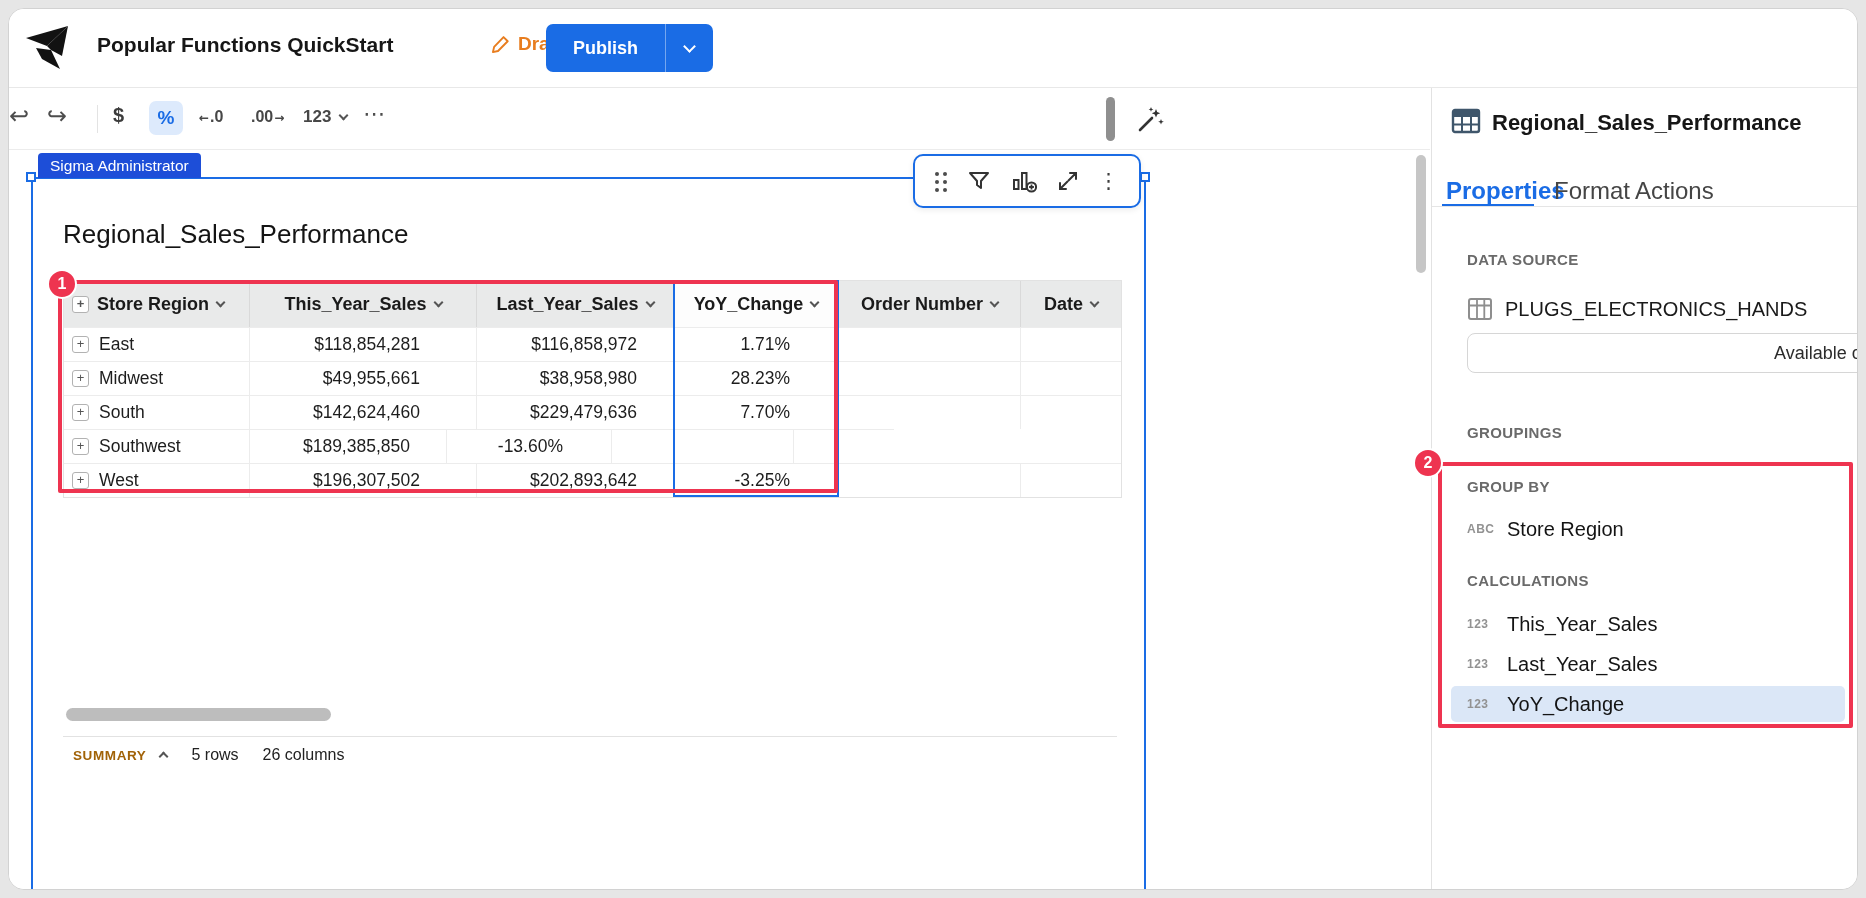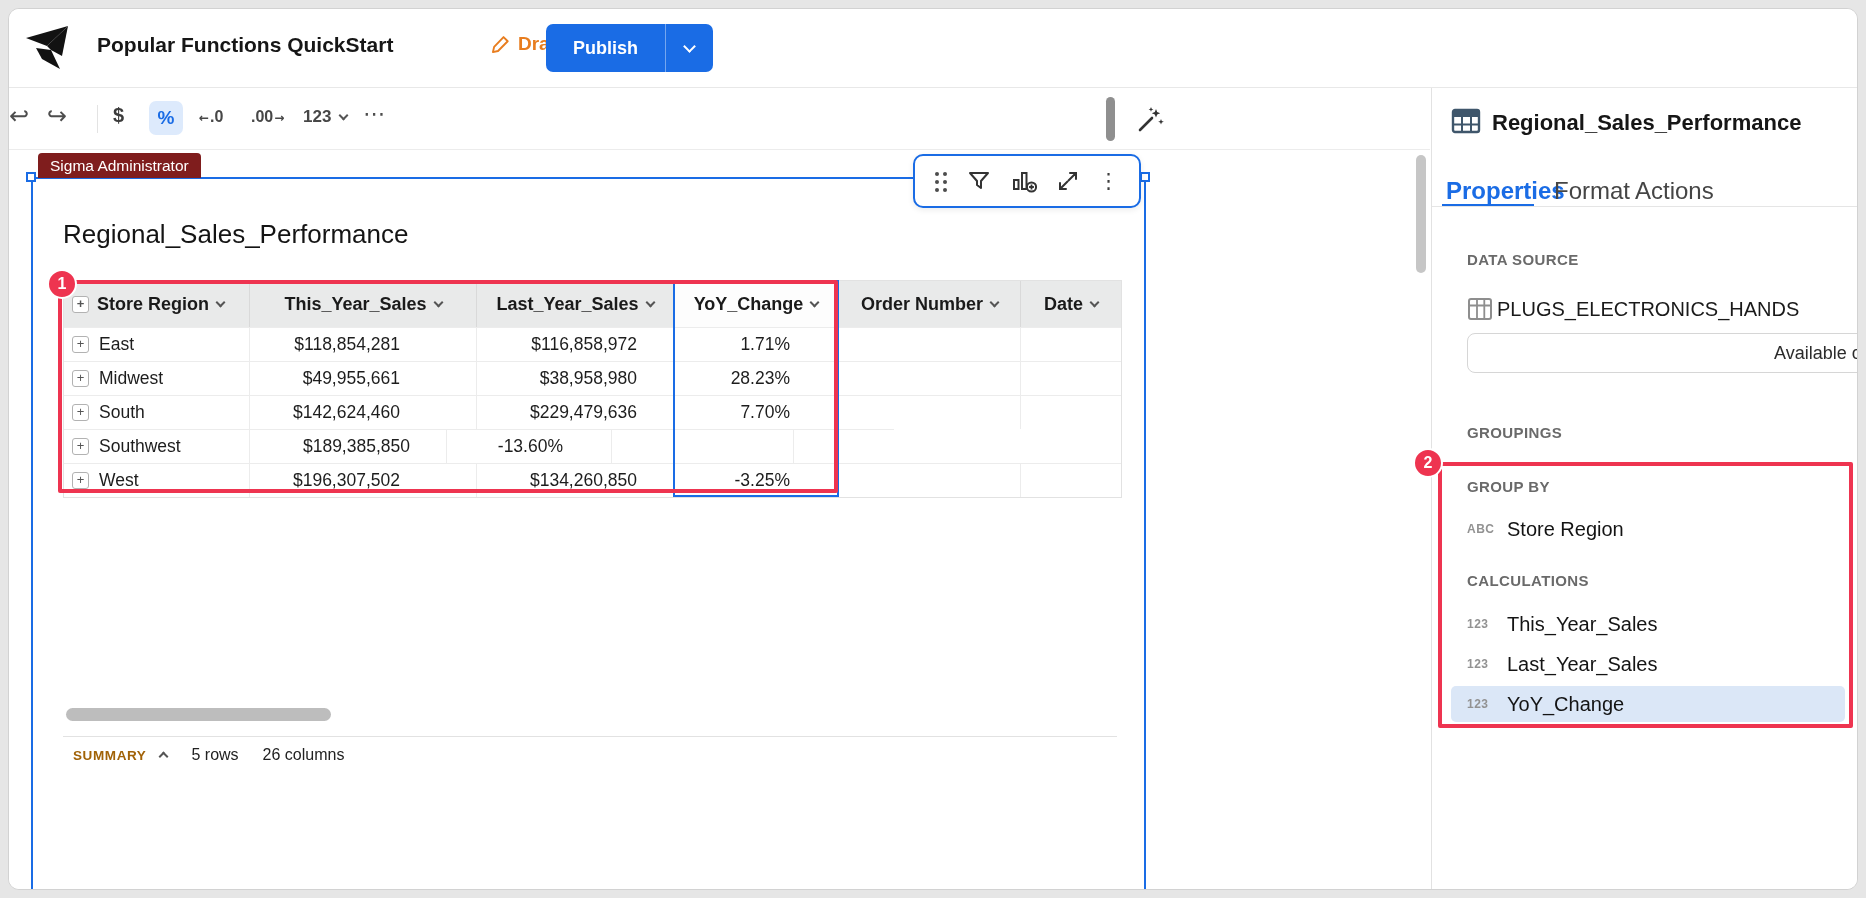--- a/index.html
+++ b/index.html
@@ -1,18 +1,18 @@
 <!DOCTYPE html>
 <html><head>
 <meta charset="utf-8">
 <style>
   *{box-sizing:border-box;margin:0;padding:0}
   html,body{width:1866px;height:898px}
   body{background:#e6e6e6;font-family:"Liberation Sans",sans-serif;position:relative;overflow:hidden;color:#1b1b1b}
-  .app{position:absolute;left:8px;top:8px;width:1850px;height:882px;background:#fff;border:1px solid #d2d2d2;border-radius:11px;overflow:hidden}
+  .app{position:absolute;left:8px;top:8px;width:1850px;height:882px;background:#fff;border:1px solid #d2d2d2;border-radius:16px;overflow:hidden}
   .abs{position:absolute}
 
   
   .topbar{position:absolute;left:0;top:0;width:1850px;height:78px;background:#fff}
   .logo{position:absolute;left:14px;top:13px;width:48px;height:50px}
   .doc-title{position:absolute;left:88px;top:24px;font-size:21px;font-weight:700;color:#161616;white-space:nowrap}
   .draft-chip{position:absolute;left:482px;top:24px;display:flex;align-items:center;gap:8px;cursor:pointer}
   .draft-label{color:#e87d1f;font-size:19px;font-weight:600}
   .publish-group{position:absolute;left:537px;top:15px;display:flex;height:48px}
   .publish-main{background:#1a6ce5;color:#fff;font-size:18px;font-weight:600;display:flex;align-items:center;padding:0 27px;border-radius:7px 0 0 7px;cursor:pointer}
@@ -41,39 +41,39 @@
   
   .chev{display:inline-block;width:8px;height:8px;border-right:2px solid #555;border-bottom:2px solid #555;transform:rotate(45deg);margin-top:-4px}
   .chev-s{width:7px;height:7px}
   .chev-w{border-color:#fff;width:9px;height:9px;margin-top:-3px}
   .chev-up{transform:rotate(-135deg);margin-top:3px}
   .plusbox{display:inline-block;width:17px;height:17px;border:1px solid #b2b2b2;border-radius:3px;background:#fff;color:#555;font-size:13px;line-height:14px;text-align:center;flex:0 0 auto;cursor:pointer}
 
   
   .canvas{position:absolute;left:0;top:142px;width:1421px;height:740px;background:#fff;overflow:hidden}
   .sheet{position:absolute;left:22px;top:26px;width:1115px;height:780px;border:2px solid #1a6ce5;background:transparent}
-  .sel-badge{position:absolute;left:29px;top:2px;height:25px;background:#7f1d1d;color:#fff;font-size:15.5px;display:flex;align-items:center;padding:0 12px;border-radius:4px 4px 0 0;z-index:30}
+  .sel-badge{position:absolute;left:29px;top:2px;height:25px;background:#1d4ed8;color:#fff;font-size:15.5px;display:flex;align-items:center;padding:0 12px;border-radius:4px 4px 0 0;z-index:30}
   .handle{position:absolute;width:10px;height:10px;background:#fff;border:2px solid #1a6ce5;z-index:35}
   .el-toolbar{position:absolute;left:904px;top:3px;width:228px;height:54px;background:#fff;border:2px solid #1a6ce5;border-radius:10px;display:flex;align-items:center;justify-content:space-evenly;z-index:40;box-shadow:0 2px 6px rgba(0,0,0,.08)}
   .el-toolbar .ticon{cursor:pointer;display:flex;align-items:center;justify-content:center}
   .grip{position:relative;width:13px;height:21px}
   .grip::before{content:"";position:absolute;left:0;top:1px;width:4px;height:4px;border-radius:50%;background:#4c4c4c;box-shadow:8px 0 0 #4c4c4c,0 8px 0 #4c4c4c,8px 8px 0 #4c4c4c,0 16px 0 #4c4c4c,8px 16px 0 #4c4c4c}
   .kebab{font-family:"DejaVu Sans",sans-serif;font-size:21px;color:#3e3e3e}
   .el-title{position:absolute;left:54px;top:68px;font-size:26px;font-weight:500;color:#141414;z-index:5}
 
   
   .table{position:absolute;left:54px;top:129px;border:1px solid #e2e2e2;z-index:5}
   .t-header,.t-row{display:flex}
   .th{height:46px;background:#e9eaea;display:flex;align-items:center;justify-content:center;gap:8px;font-size:18px;font-weight:700;color:#1a1a1a;border-right:1px solid #d9d9d9;white-space:nowrap}
   .th-first{justify-content:flex-start;padding-left:8px}
   .th-sel{background:#fdfdfd}
   .td{height:34px;display:flex;align-items:center;font-size:17.5px;color:#1d1d1d;border-right:1px solid #ececec;border-top:1px solid #ececec;background:#fff;cursor:default}
   .td-region{padding-left:8px;gap:10px}
   .num{justify-content:flex-end}
-  .p50{padding-right:76px}.p36{padding-right:36px}.p48{padding-right:48px}
+  .p50{padding-right:56px}.p36{padding-right:36px}.p48{padding-right:48px}
   .cw0{width:186px}.cw1{width:227px}.cw2{width:197px}.cw3{width:165px}.cw4{width:182px}.cw5{width:100px;border-right:none}
   .col-sel{position:absolute;left:664px;top:129px;width:166px;height:217px;border:2px solid #1a6ce5;z-index:20;pointer-events:none}
 
   .hscroll{position:absolute;left:57px;top:557px;width:265px;height:13px;background:#bdbdbd;border-radius:7px;z-index:6;cursor:pointer}
   .summary{position:absolute;left:54px;top:585px;width:1054px;height:26px;border-top:1px solid #e2e2e2;overflow:hidden;z-index:5}
   .summary-inner{display:flex;align-items:center;gap:14px;margin-top:9px;padding-left:10px}
   .summary-label{font-size:13.5px;font-weight:700;color:#a16207;letter-spacing:.6px}
   .summary-count{font-size:16px;color:#222;margin-left:10px}
 
   
@@ -83,21 +83,21 @@
 
   
   .panel{position:absolute;left:1422px;top:79px;width:428px;height:803px;background:#fff;border-left:1px solid #e2e2e2;overflow:hidden}
   .panel-head-icon{position:absolute;left:19px;top:18px}
   .panel-title{position:absolute;left:60px;top:22px;font-size:22px;font-weight:700;color:#161616;white-space:nowrap}
   .tab{position:absolute;top:89px;font-size:24px;color:#454545;cursor:pointer;white-space:nowrap}
   .tab-active{color:#1a6ce5;font-weight:600}
   .tab-underline{position:absolute;left:10px;top:116px;width:92px;height:3px;background:#1a6ce5}
   .tabs-rule{position:absolute;left:0;top:118px;width:428px;height:1px;background:#e5e5e5}
   .sec-label{position:absolute;left:35px;font-size:15px;font-weight:700;color:#6a6a6a;letter-spacing:.4px;white-space:nowrap}
-  .src-row{position:absolute;left:35px;top:208px;display:flex;align-items:center;gap:4px;cursor:pointer;white-space:nowrap}
+  .src-row{position:absolute;left:35px;top:208px;display:flex;align-items:center;gap:12px;cursor:pointer;white-space:nowrap}
   .src-name{font-size:20px;color:#1a1a1a}
   .avail-box{position:absolute;left:35px;top:245px;width:500px;height:40px;border:1px solid #d6d6d6;border-radius:8px;cursor:pointer}
   .avail-text{position:absolute;left:306px;top:9px;font-size:18px;color:#2c2c2c;white-space:nowrap}
   .p-item{position:absolute;left:19px;width:394px;height:36px;display:flex;align-items:center;padding-left:16px;gap:10px;border-radius:5px;cursor:pointer;white-space:nowrap}
   .p-item-type{width:30px;font-size:12px;font-weight:700;color:#929292;letter-spacing:.5px;flex:0 0 auto}
   .p-item-name{font-size:20px;color:#141414}
   .p-item-hl{background:#dbe7f7}
 </style>
 </head>
 <body>
@@ -260,21 +260,21 @@
         <div class="td num p48 cw3">-13.60%</div>
         <div class="td cw4"></div>
         <div class="td cw5"></div>
       </div>
       <div class="t-row">
         <div class="td td-region cw0">
           <span class="plusbox">+</span>
           <span>West</span>
         </div>
         <div class="td num p50 cw1">$196,307,502</div>
-        <div class="td num p36 cw2">$134,260,850</div>
+        <div class="td num p36 cw2">$202,893,642</div>
         <div class="td num p48 cw3">-3.25%</div>
         <div class="td cw4"></div>
         <div class="td cw5"></div>
       </div>
     </div>
 
     <div class="col-sel"></div>
     <div class="hscroll"></div>
 
     <div class="summary">

